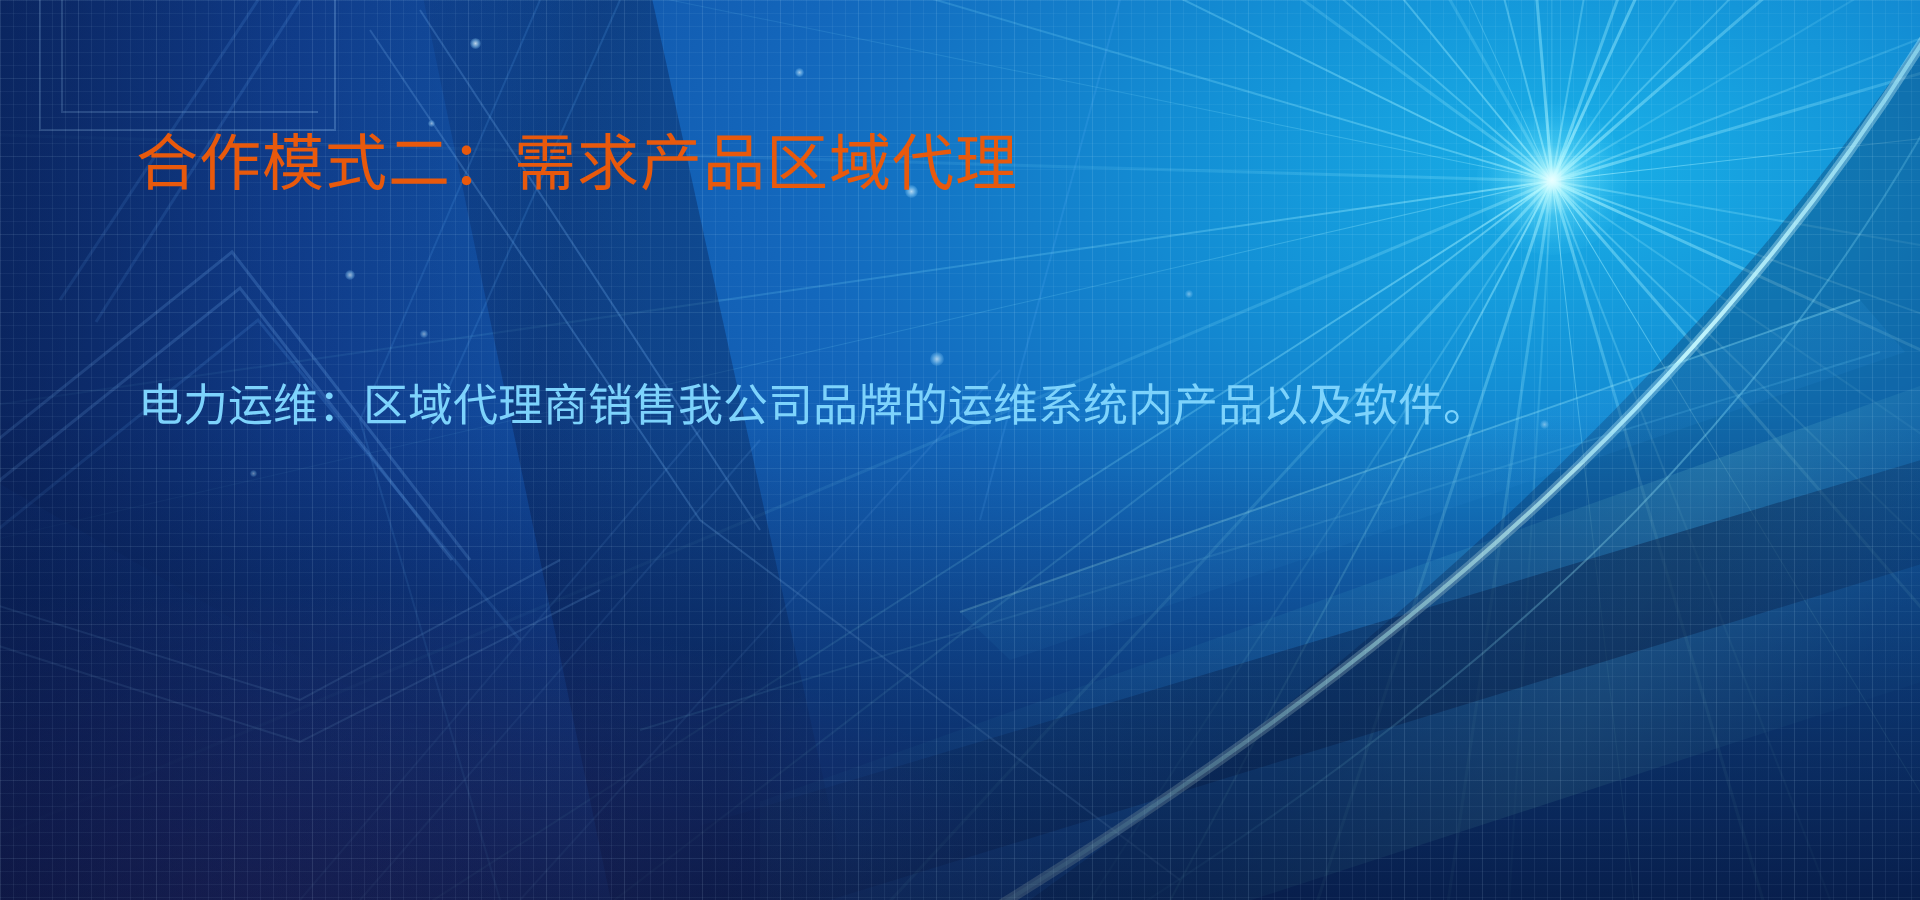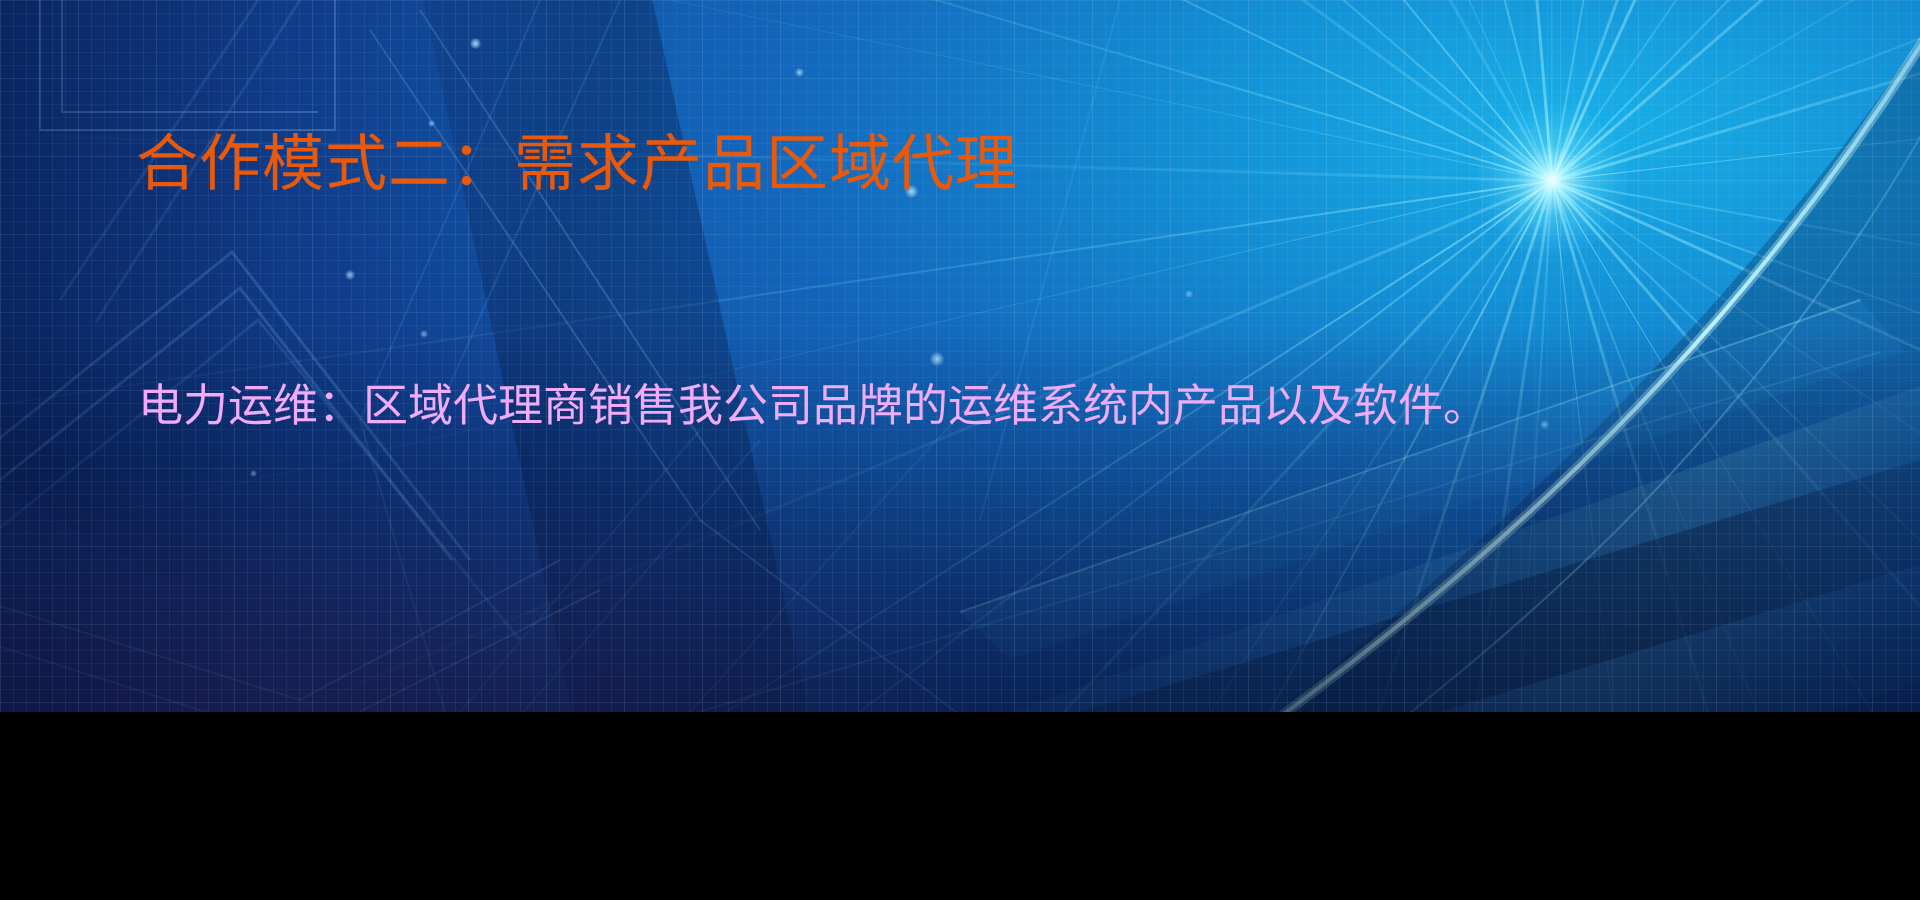--- a/index.html
+++ b/index.html
@@ -8,21 +8,21 @@
     padding: 0;
     background: #000;
   }
   body {
     font-family: "DejaVu Sans", "Liberation Sans", sans-serif;
   }
 
   #slide {
     position: relative;
     width: 1920px;
-    height: 712px;
+    height: 900px;
     overflow: hidden;
     background: #123f8c;
     isolation: isolate;
   }
 
   
   .bg-layer {
     position: absolute;
     inset: 0;
     pointer-events: none;
@@ -204,21 +204,21 @@
     position: absolute;
     left: 138px;
     top: 365px;
     width: 1720px;
   }
   .body-line {
     font-size: 45px;
     line-height: 82px;
     font-weight: 400;
     letter-spacing: 0px;
-    color: #f0abfc;
+    color: #7dd3fc;
     white-space: nowrap;
     font-family: "DejaVu Sans", "Liberation Sans", sans-serif;
   }
 </style>
 </head>
 <body>
 
 <div id="slide">
 
   <div class="bg-layer bg-base"></div>

